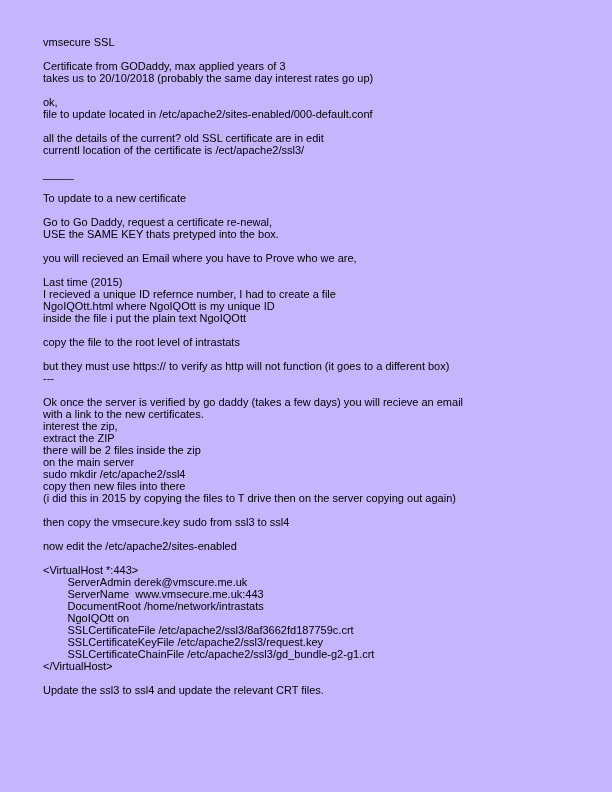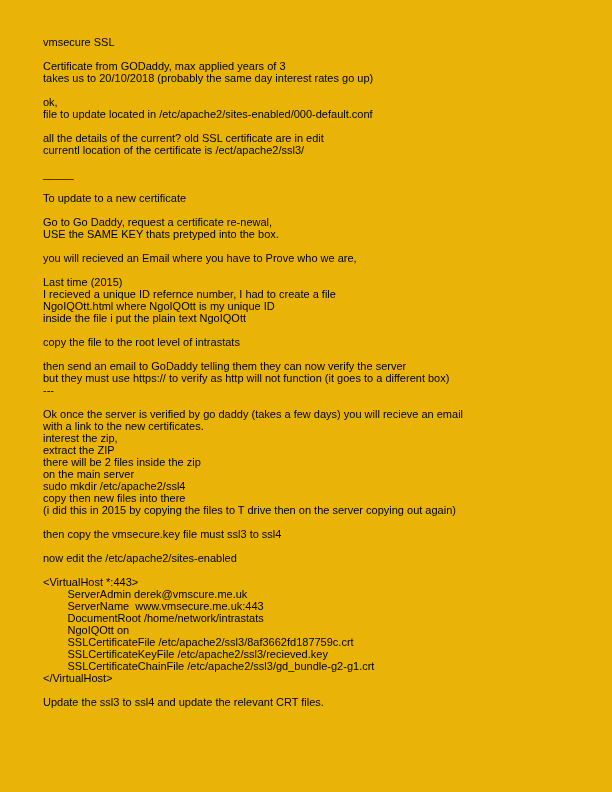--- a/index.html
+++ b/index.html
@@ -9,21 +9,21 @@
   body {
     width: 612px;
     height: 792px;
     background: #ffffff;
     overflow: hidden;
   }
   .page {
     box-sizing: border-box;
     width: 612px;
     height: 792px;
-    background: #eab308;
+    background: #c4b5fd;
     padding: 36px 20px 0 43px;
     font-family: "Liberation Sans", sans-serif;
     font-size: 11px;
     line-height: 12px;
     color: #000000;
   }
   .line {
     white-space: pre-wrap;
     min-height: 12px;
   }
@@ -53,43 +53,42 @@
       <div class="line"></div>
       <div class="line">you will recieved an Email where you have to Prove who we are,</div>
       <div class="line"></div>
       <div class="line">Last time (2015)</div>
       <div class="line">I recieved a unique ID refernce number, I had to create a file</div>
       <div class="line">NgoIQOtt.html where NgoIQOtt is my unique ID</div>
       <div class="line">inside the file i put the plain text NgoIQOtt</div>
       <div class="line"></div>
       <div class="line">copy the file to the root level of intrastats</div>
       <div class="line"></div>
-      <div class="line">then send an email to GoDaddy telling them they can now verify the server</div>
       <div class="line">but they must use https:// to verify as http will not function (it goes to a different box)</div>
       <div class="line">---</div>
       <div class="line"></div>
       <div class="line">Ok once the server is verified by go daddy (takes a few days) you will recieve an email</div>
       <div class="line">with a link to the new certificates.</div>
       <div class="line">interest the zip,</div>
       <div class="line">extract the ZIP</div>
       <div class="line">there will be 2 files inside the zip</div>
       <div class="line">on the main server</div>
       <div class="line">sudo mkdir /etc/apache2/ssl4</div>
       <div class="line">copy then new files into there</div>
       <div class="line">(i did this in 2015 by copying the files to T drive then on the server copying out again)</div>
       <div class="line"></div>
-      <div class="line">then copy the vmsecure.key file must ssl3 to ssl4</div>
+      <div class="line">then copy the vmsecure.key sudo from ssl3 to ssl4</div>
       <div class="line"></div>
       <div class="line">now edit the /etc/apache2/sites-enabled</div>
       <div class="line"></div>
       <div class="line">&lt;VirtualHost *:443&gt;</div>
       <div class="line">        ServerAdmin derek@vmscure.me.uk</div>
       <div class="line">        ServerName  www.vmsecure.me.uk:443</div>
       <div class="line">        DocumentRoot /home/network/intrastats</div>
       <div class="line">        NgoIQOtt on</div>
       <div class="line">        SSLCertificateFile /etc/apache2/ssl3/8af3662fd187759c.crt</div>
-      <div class="line">        SSLCertificateKeyFile /etc/apache2/ssl3/recieved.key</div>
+      <div class="line">        SSLCertificateKeyFile /etc/apache2/ssl3/request.key</div>
       <div class="line">        SSLCertificateChainFile /etc/apache2/ssl3/gd_bundle-g2-g1.crt</div>
       <div class="line">&lt;/VirtualHost&gt;</div>
       <div class="line"></div>
       <div class="line">Update the ssl3 to ssl4 and update the relevant CRT files.</div>
     </div>
 </div>
 
 </body></html>

